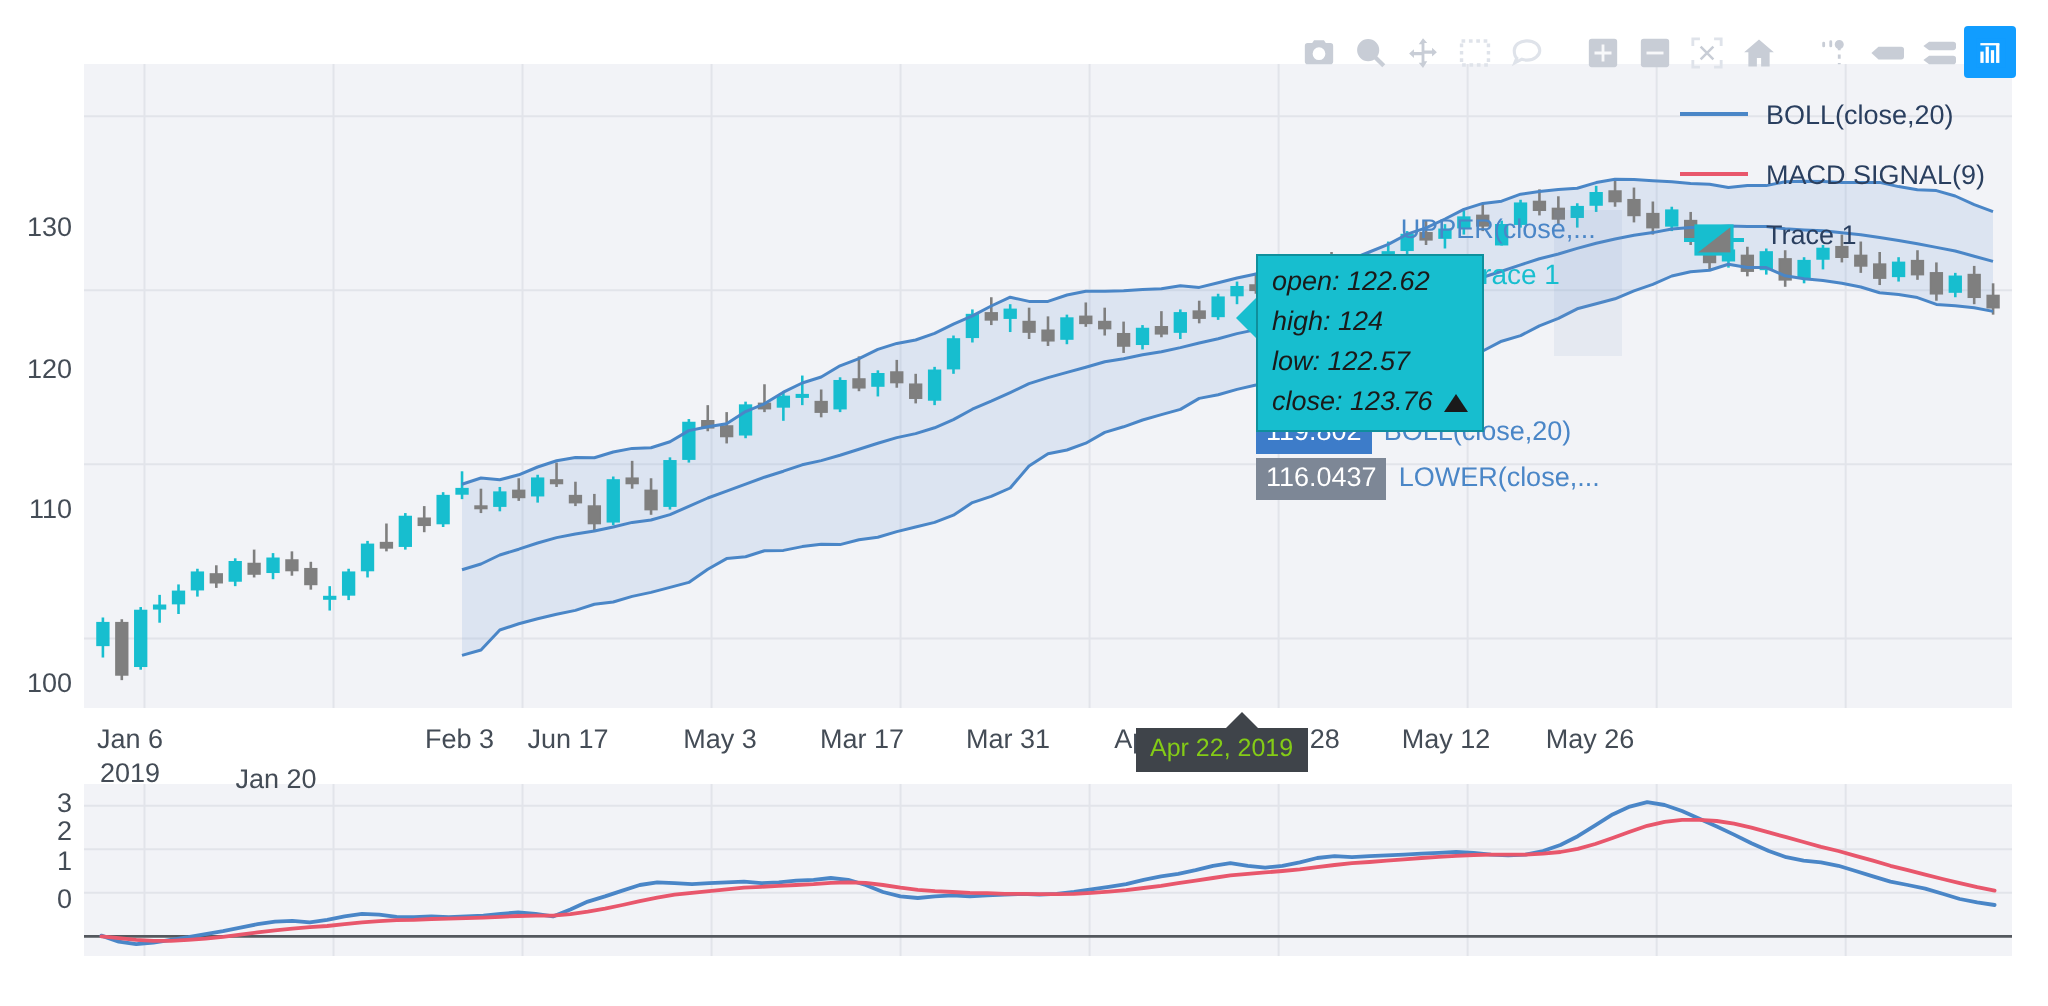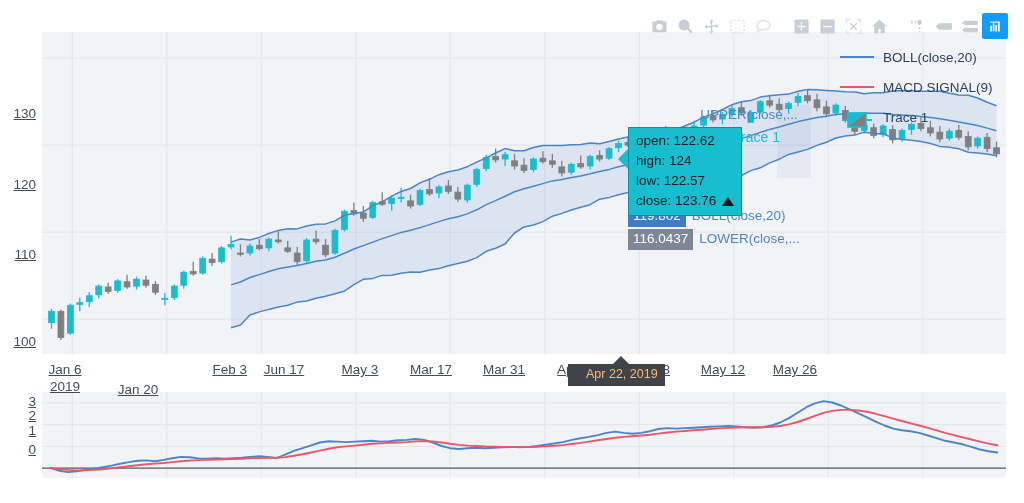--- a/index.html
+++ b/index.html
@@ -73,21 +73,20 @@
   }
   .lg-label { white-space: nowrap; }
   .lg-row.indent .lg-swatch { margin-right: 16px; }
 
   
   .axtick {
     position: absolute;
     font-size: 13.5px;
     color: #444c56;
     white-space: pre;
-    text-decoration: underline;
   }
   .ytick  { text-align: right; }
   .xtick  { text-align: center; }
 
   
   .hv {
     position: absolute;
     display: flex;
     align-items: stretch;
     z-index: 30;
@@ -112,21 +111,21 @@
     width: 114px;
     background: #17becf;
     border: 1px solid #0f8f9c;
     z-index: 33;
     padding: 3px 7px 4px 7px;
     box-sizing: border-box;
     color: #1a1a1a;
     font-size: 13.5px;
     line-height: 20px;
   }
-  #ohlc-box .row { white-space: nowrap; }
+  #ohlc-box .row { white-space: nowrap; font-style: italic; }
   #ohlc-arrow {
     position: absolute;
     left: 618px; top: 148px;
     width: 0; height: 0;
     border-top: 11px solid transparent;
     border-bottom: 11px solid transparent;
     border-right: 11px solid #17becf;
     z-index: 33;
   }
   .tri-up {
@@ -150,23 +149,23 @@
   }
 
   
   #xhover {
     position: absolute;
     left: 568px; top: 364px;
     z-index: 36;
   }
   #xhover .box {
     background: #3f444a;
-    color: #fdba74;
+    color: #84cc16;
     font-size: 12.5px;
-    padding: 3px 7px 4px 18px;
+    padding: 3px 7px 4px 7px;
     line-height: 15px;
     white-space: nowrap;
   }
   #xhover .ptr {
     position: absolute;
     left: 44px; top: -8px;
     width: 0; height: 0;
     border-left: 9px solid transparent;
     border-right: 9px solid transparent;
     border-bottom: 9px solid #3f444a;

